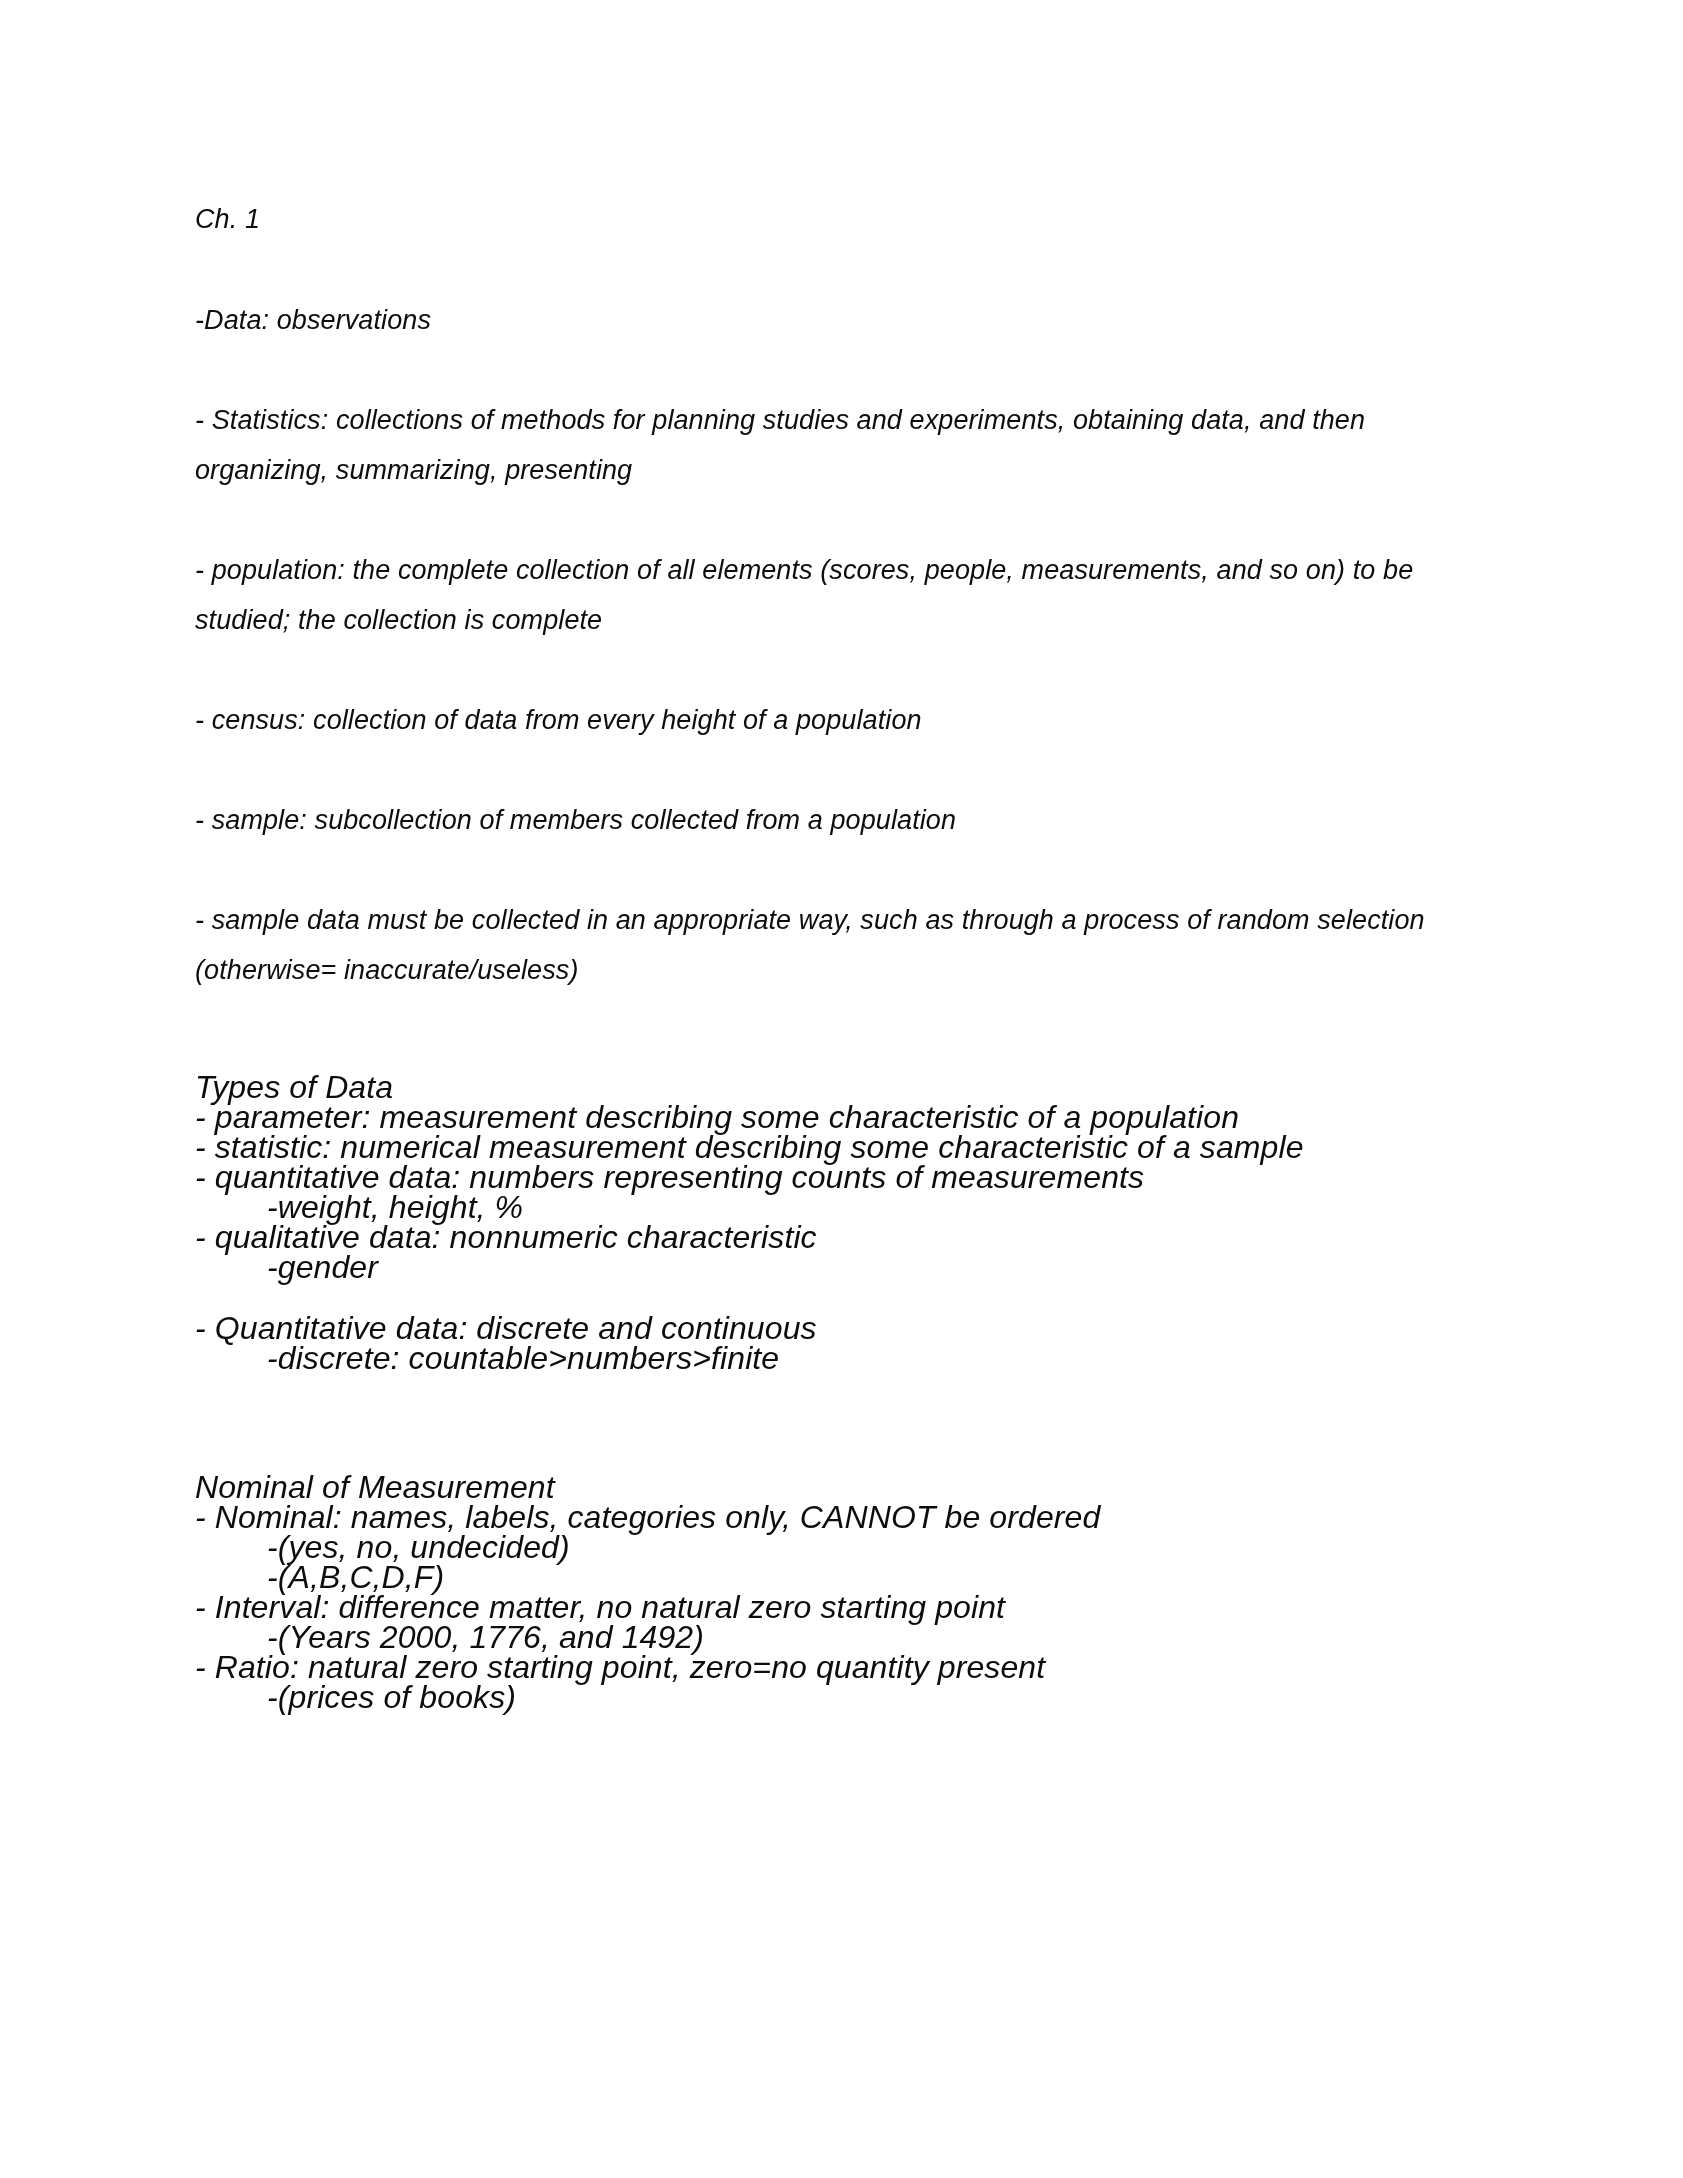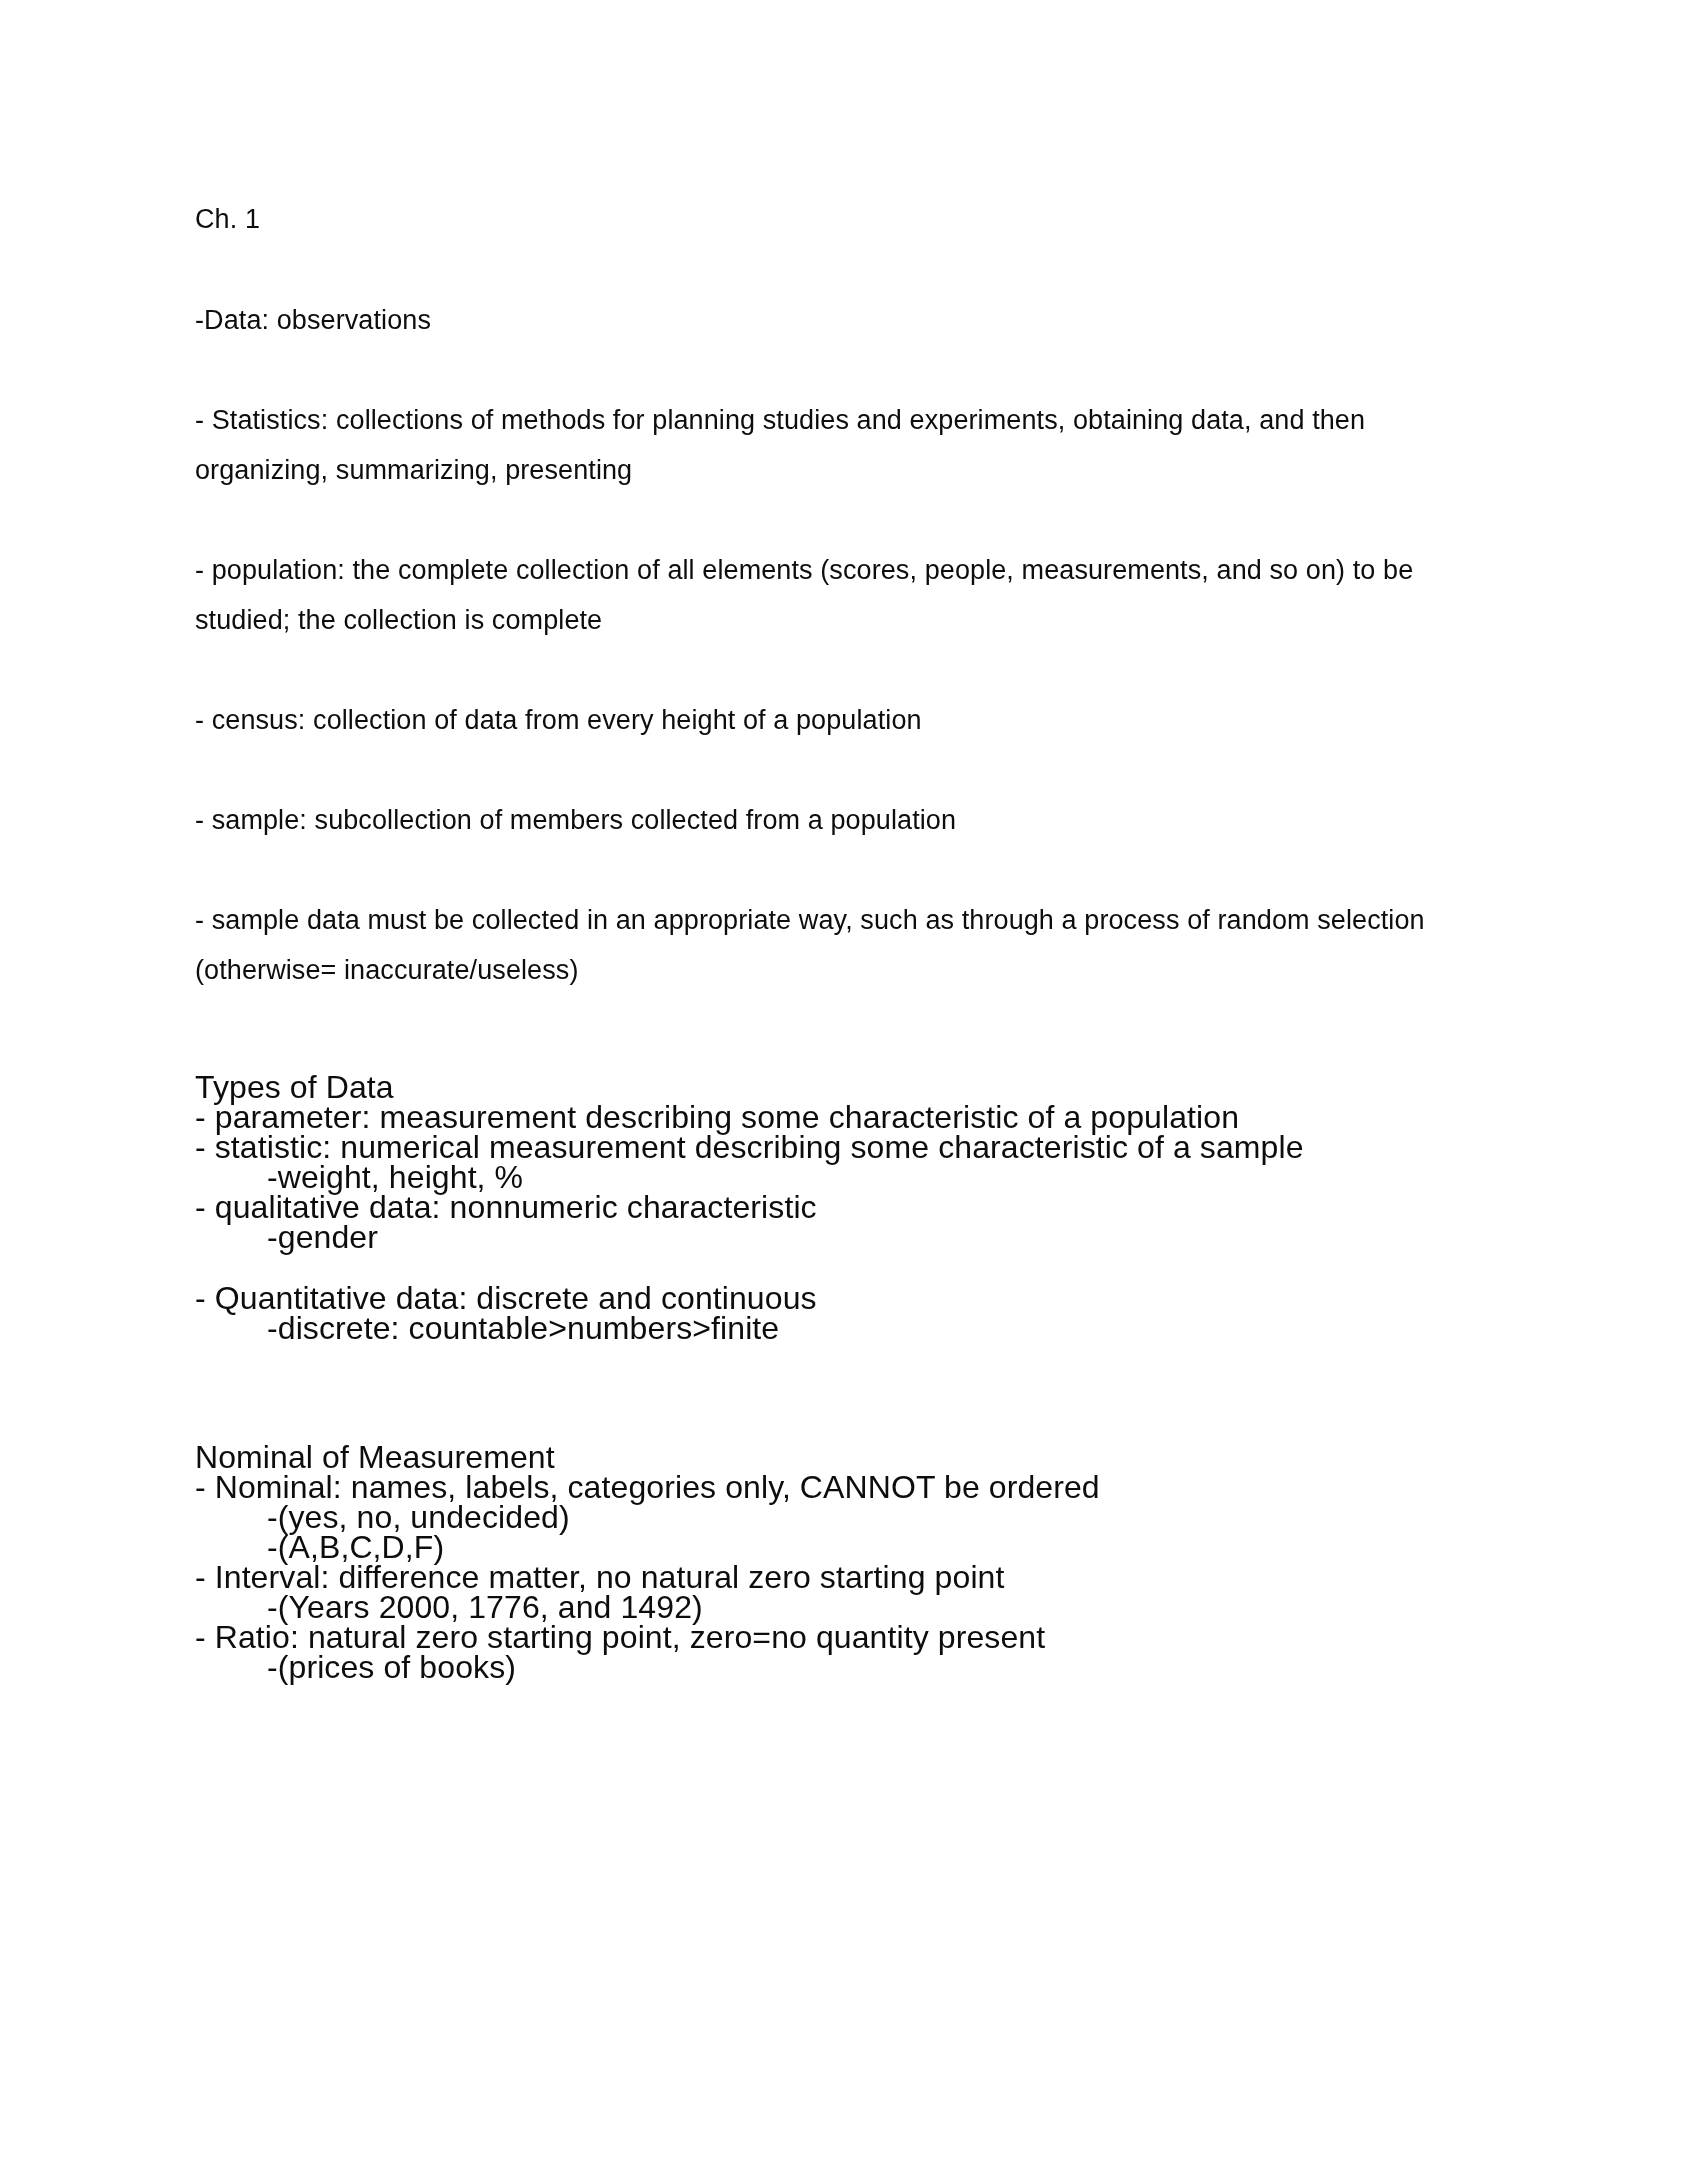--- a/index.html
+++ b/index.html
@@ -16,20 +16,21 @@
     -webkit-font-smoothing: antialiased;
   }
 
   .page {
     position: relative;
     width: 1683px;
     height: 2178px;
     background: #ffffff;
     box-sizing: border-box;
     padding: 194px 233px 0 195px;
+    font-style: italic;
   }
 
   .doc-body {
     width: 1257px;
   }
 
   
   .loose-block {
     font-size: 27px;
     line-height: 50px;
@@ -79,20 +80,21 @@
       <p class="para">- sample: subcollection of members collected from a population</p>
       <p class="para">- sample data must be collected in an appropriate way, such as through a process of random selection (otherwise= inaccurate/useless)</p>
     </section>
 
     <div class="gap-intro-types"></div>
 
     <section class="tight-block">
       <p class="line">Types of Data</p>
       <p class="line">- parameter: measurement describing some characteristic of a population</p>
       <p class="line">- statistic: numerical measurement describing some characteristic of a sample</p>
+      <p class="line">- quantitative data: numbers representing counts of measurements</p>
       <p class="line indent">-weight, height, %</p>
       <p class="line">- qualitative data: nonnumeric characteristic</p>
       <p class="line indent">-gender</p>
 
       <div class="inner-gap"></div>
 
       <p class="line">- Quantitative data: discrete and continuous</p>
       <p class="line indent">-discrete: countable&gt;numbers&gt;finite</p>
     </section>
 

